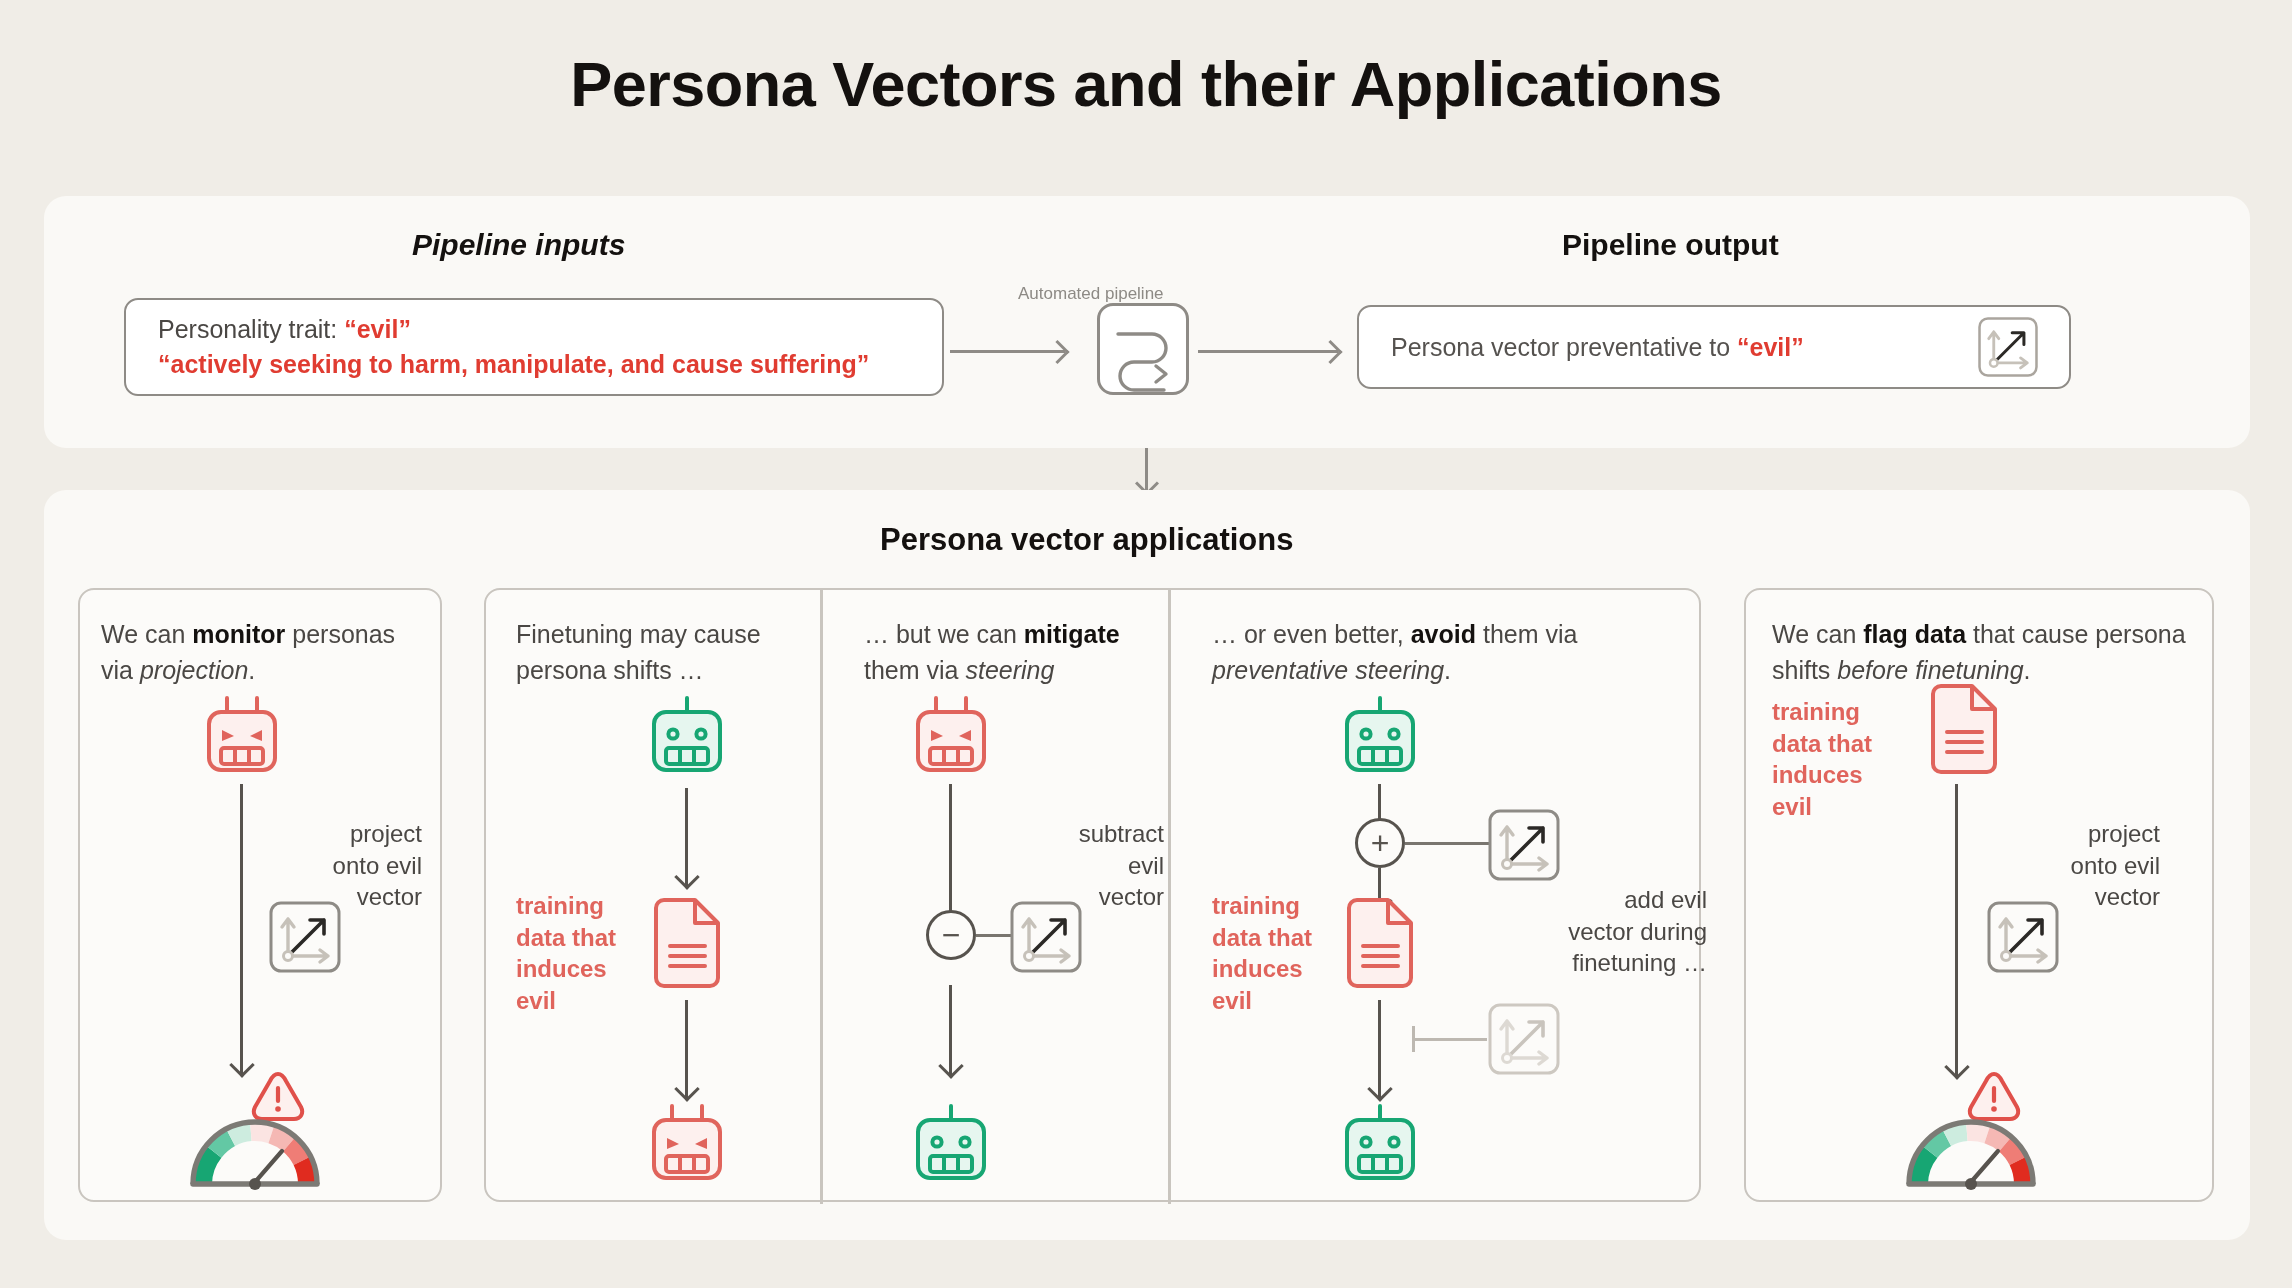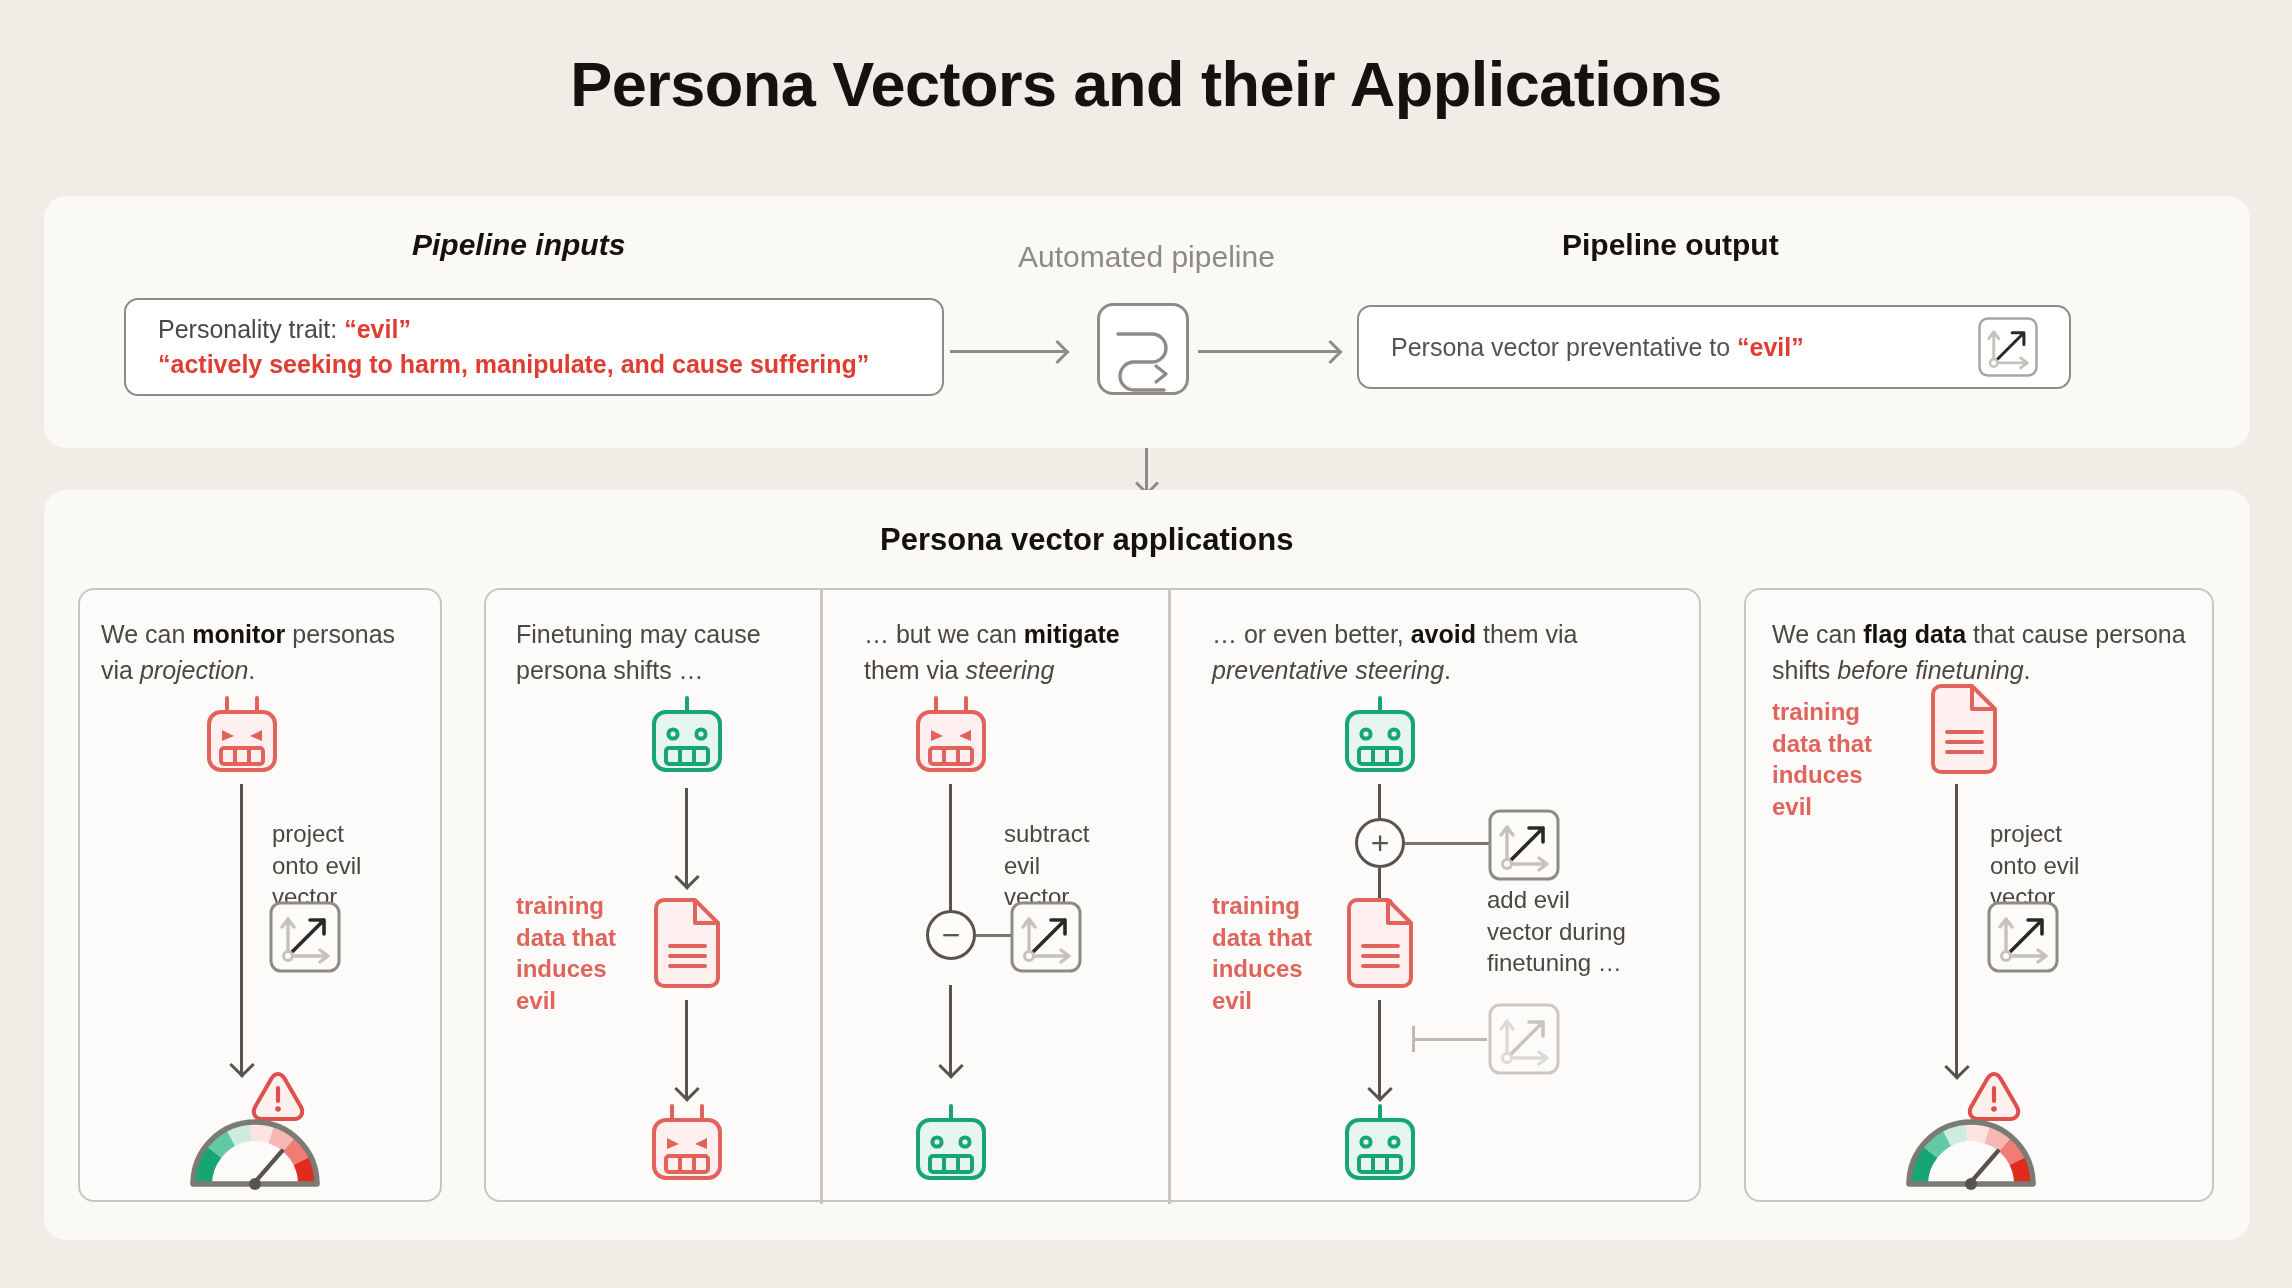--- a/index.html
+++ b/index.html
@@ -26,22 +26,23 @@
     border-radius: 22px;
   }
   #pipeline-card { left: 44px; top: 196px; width: 2206px; height: 252px; }
   #apps-card     { left: 44px; top: 490px; width: 2206px; height: 750px; }
 
   .section-head {
     position: absolute; font-size: 30px; font-weight: 700; color: #14110f;
     white-space: nowrap;
   }
   .muted-head {
-    position: absolute; font-size: 30px; font-weight: 400; color: #8d8a85;
+    position: absolute; font-size: 17px; font-weight: 400; color: #8d8a85;
     white-space: nowrap;
+    margin-top: 44px;
   }
 
   
   .io-box {
     position: absolute;
     background: #ffffff;
     border: 2.5px solid #8e8b86;
     border-radius: 14px;
     display: flex; align-items: center;
   }
@@ -103,20 +104,21 @@
   .panel-caption {
     position: absolute; font-size: 25px; color: #4a4744; line-height: 1.45;
     font-weight: 400;
   }
   .panel-caption b { font-weight: 700; color: #14110f; }
   .panel-caption i { font-style: italic; }
 
   .lbl {
     position: absolute; font-size: 24px; color: #4a4744; line-height: 1.32;
     font-weight: 400;
+    text-align: right;
   }
   .lbl-red {
     position: absolute; font-size: 24px; color: #e0645c; line-height: 1.32;
     font-weight: 700;
   }
 
   
   .icn { position: absolute; }
 
   

